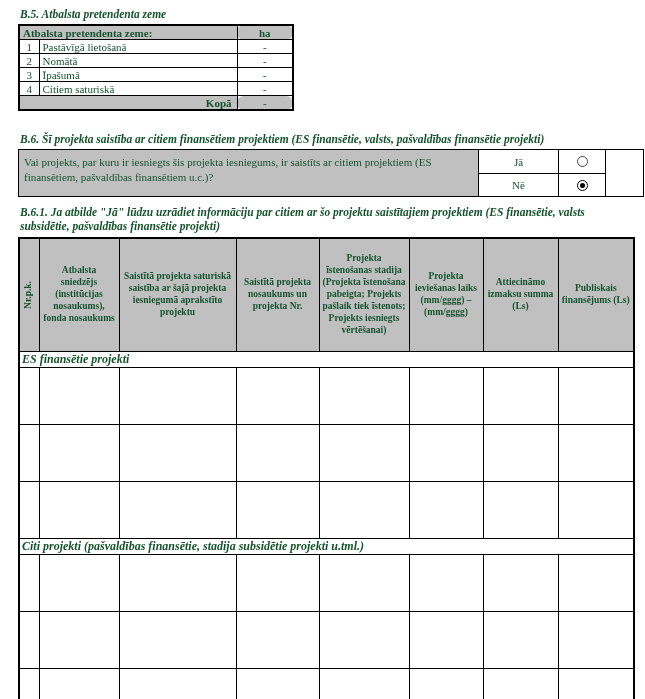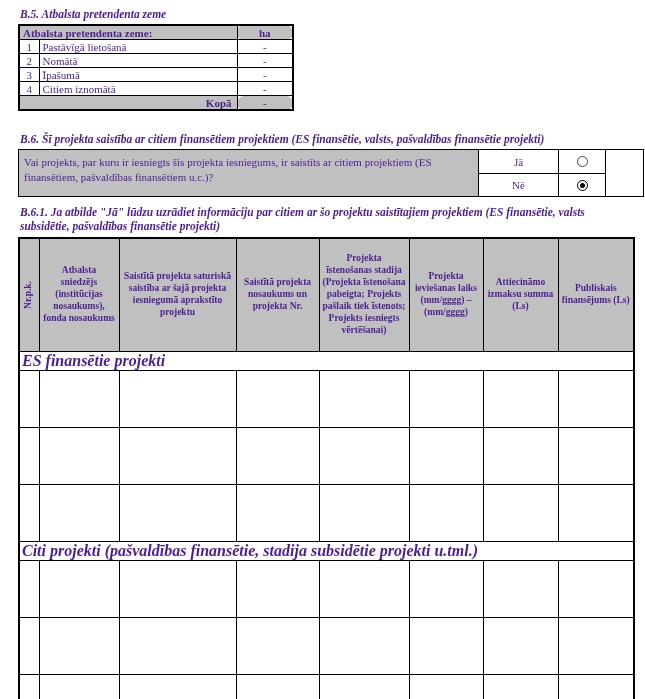--- a/index.html
+++ b/index.html
@@ -1,21 +1,21 @@
 <!DOCTYPE html>
 <html><head>
 <meta charset="utf-8">
 <style>
   html, body { margin: 0; padding: 0; background: #ffffff; }
   .page {
     position: relative;
     width: 645px;
     height: 699px;
     background: #ffffff;
-    color: #4c1d95;
+    color: #14532d;
     font-family: "Liberation Serif", "DejaVu Serif", serif;
     box-sizing: border-box;
     padding: 8px 0 0 18px;
     overflow: hidden;
   }
   .heading {
     font-size: 11.5px;
     font-weight: bold;
     font-style: italic;
     line-height: 1.15;
@@ -116,21 +116,21 @@
   .b61-table th.nrpk { padding: 2px 0; }
   .vert {
     writing-mode: vertical-rl;
     transform: rotate(180deg);
     margin: 0 auto;
     white-space: nowrap;
     font-weight: bold;
   }
   .band td {
     height: 12px;
-    font-size: 16px;
+    font-size: 12px;
     font-weight: bold;
     font-style: italic;
     padding: 0 2px;
     background: #ffffff;
     white-space: nowrap;
     overflow: hidden;
   }
   .b61-table tr.empty-row td { height: 54px; background: #fff; }
 </style>
 </head>
@@ -161,21 +161,21 @@
         <td>Nomātā</td>
         <td class="val">-</td>
       </tr>
       <tr>
         <td class="num">3</td>
         <td>Īpašumā</td>
         <td class="val">-</td>
       </tr>
       <tr>
         <td class="num">4</td>
-        <td>Citiem iznomātā</td>
+        <td>Citiem saturiskā</td>
         <td class="val">-</td>
       </tr>
       <tr>
         <td class="gray total-label" colspan="2">Kopā</td>
         <td class="gray val">-</td>
       </tr>
     </tbody>
   </table>
 
   <div class="heading b6-heading">B.6. Šī projekta saistība ar citiem finansētiem projektiem (ES finansētie, valsts, pašvaldības finansētie projekti)</div>

